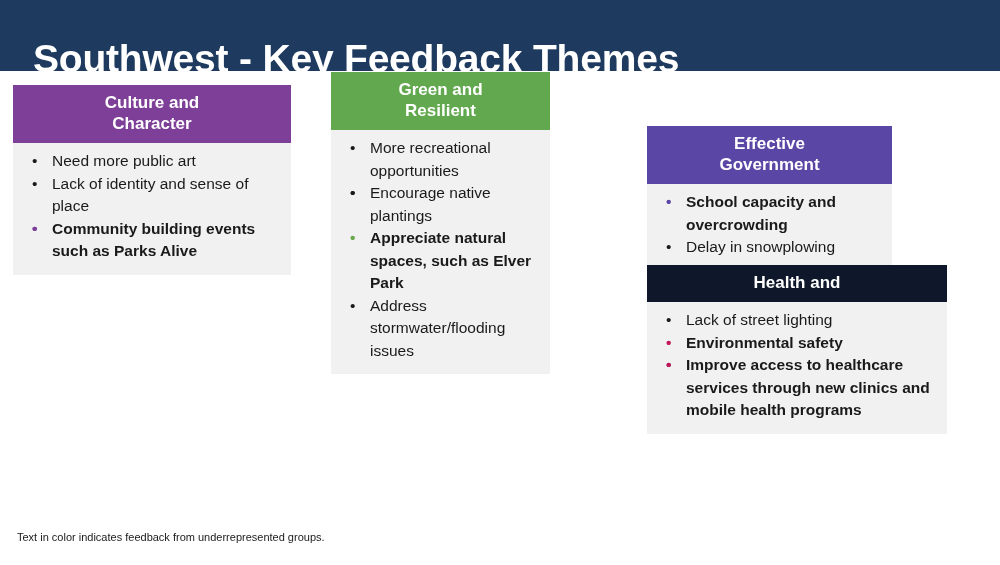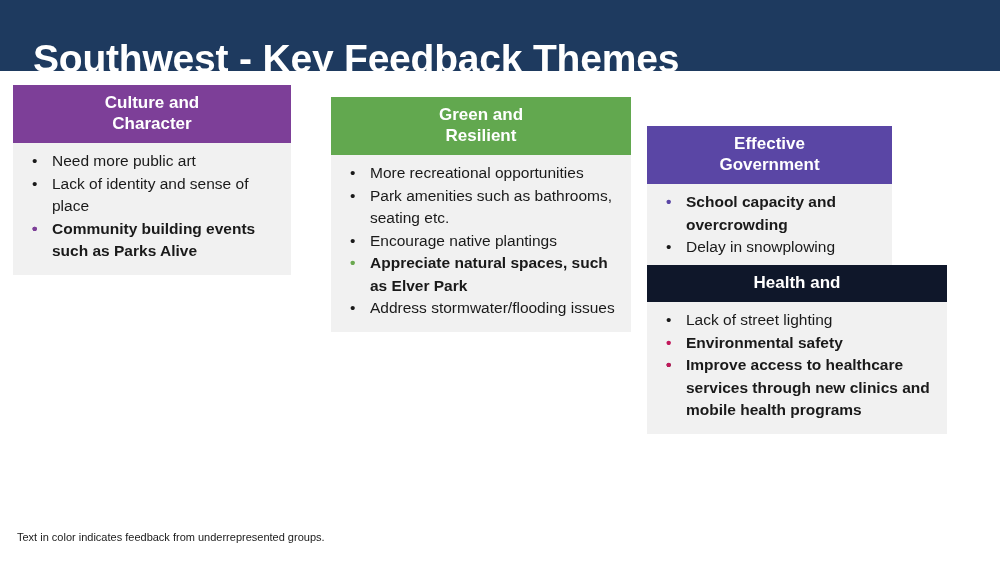--- a/index.html
+++ b/index.html
@@ -89,21 +89,21 @@
   .c-pink,   .c-pink   .dot { color: #c2185b; }
 
   
   .h-purple { background: #7d3f98; }
   .h-green  { background: #62a84f; }
   .h-indigo { background: #5a46a5; }
   .h-pink   { background: #0f172a; }
 
   
   #card-culture    { left: 13px;  top: 85px;  width: 278px; }
-  #card-green      { left: 331px; top: 97px;  width: 300px; }
+  #card-green      { left: 331px; top: 72px;  width: 219px; }
   #card-government { left: 647px; top: 85px;  width: 245px; margin-top: 41px; }
   #card-health     { left: 647px; top: 265px; width: 300px; }
 
   
   .footnote {
     position: absolute;
     left: 17px;
     top: 531px;
     font-size: 11px;
     color: #1a1a1a;
@@ -148,21 +148,20 @@
       <span>Green and</span>
       <span>Resilient</span>
     </div>
     <ul class="bullets">
       <li>
         <span class="dot">•</span>
         <span>More recreational opportunities</span>
       </li>
       <li>
         <span class="dot">•</span>
-        <span>Park amenities such as bathrooms, seating etc.</span>
       </li>
       <li>
         <span class="dot">•</span>
         <span>Encourage native plantings</span>
       </li>
       <li class="hl c-green">
         <span class="dot">•</span>
         <span>Appreciate natural spaces, such as Elver Park</span>
       </li>
       <li>

